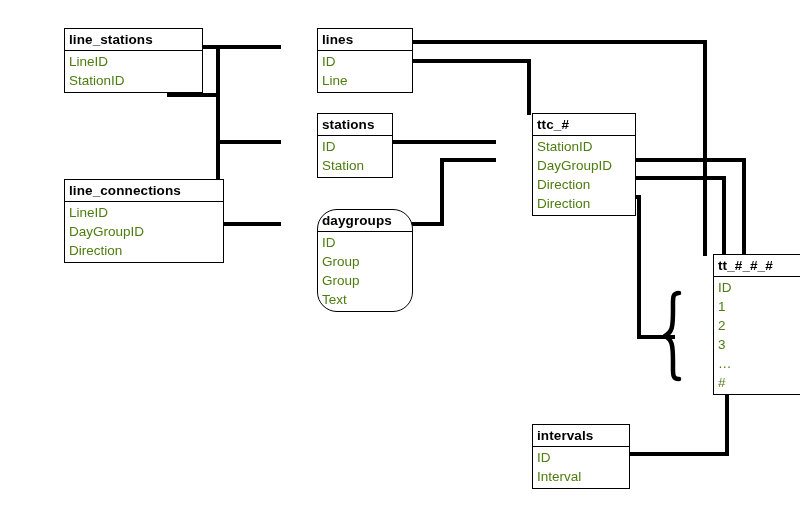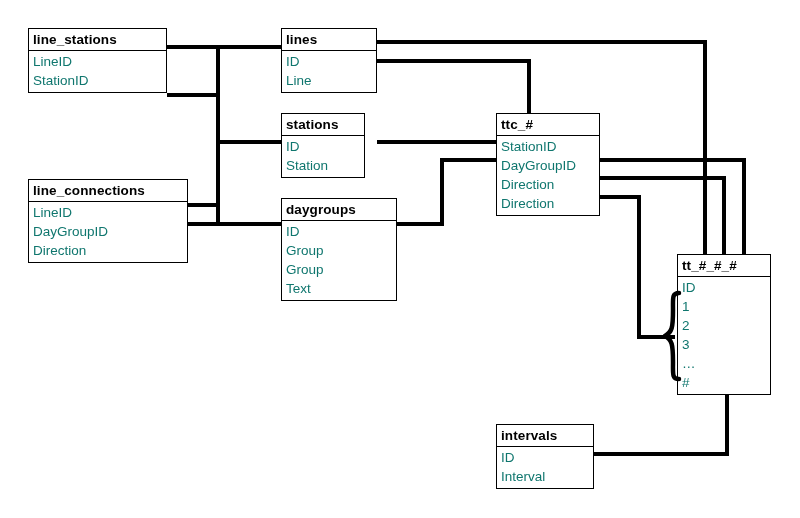--- a/index.html
+++ b/index.html
@@ -18,38 +18,39 @@
     background: #ffffff;
     overflow: hidden;
   }
   
   .table-box {
     position: absolute;
     box-sizing: border-box;
     border: 1.6px solid #000000;
     background: #ffffff;
     z-index: 5;
+    margin-left: 36px;
   }
   .table-title {
     font-weight: bold;
     font-size: 13.5px;
     line-height: 19px;
     padding: 1px 0 1px 4px;
     color: #000000;
     border-bottom: 1.6px solid #000000;
     white-space: nowrap;
     letter-spacing: 0.1px;
   }
   .field-list {
     padding: 1px 0 2px 4px;
   }
   .field {
     font-size: 13.5px;
     line-height: 19px;
-    color: #0f766e;
+    color: #4d7c0f;
     white-space: nowrap;
   }
   
   .conn {
     position: absolute;
     background: #000000;
     z-index: 2;
   }
   .conn.h { height: 4px; }
   .conn.v { width: 4px; }
@@ -121,38 +122,38 @@
   </div>
 
   <div class="table-box" style="left:281px; top:28px; width:96px;">
     <div class="table-title">lines</div>
     <div class="field-list">
       <div class="field">ID</div>
       <div class="field">Line</div>
     </div>
   </div>
 
-  <div class="table-box" style="left:281px; top:113px; width:84px;">
+  <div class="table-box" style="left:281px; top:113px; width:76px;">
     <div class="table-title">stations</div>
     <div class="field-list">
       <div class="field">ID</div>
       <div class="field">Station</div>
     </div>
   </div>
 
   <div class="table-box" style="left:28px; top:179px; width:160px;">
     <div class="table-title">line_connections</div>
     <div class="field-list">
       <div class="field">LineID</div>
       <div class="field">DayGroupID</div>
       <div class="field">Direction</div>
     </div>
   </div>
 
-  <div class="table-box" style="left:281px; top:198px; width:116px;">
+  <div class="table-box" style="left:281px; top:209px; width:96px;border-radius:20px;">
     <div class="table-title">daygroups</div>
     <div class="field-list">
       <div class="field">ID</div>
       <div class="field">Group</div>
       <div class="field">Group</div>
       <div class="field">Text</div>
     </div>
   </div>
 
   <div class="table-box" style="left:496px; top:113px; width:104px;">

